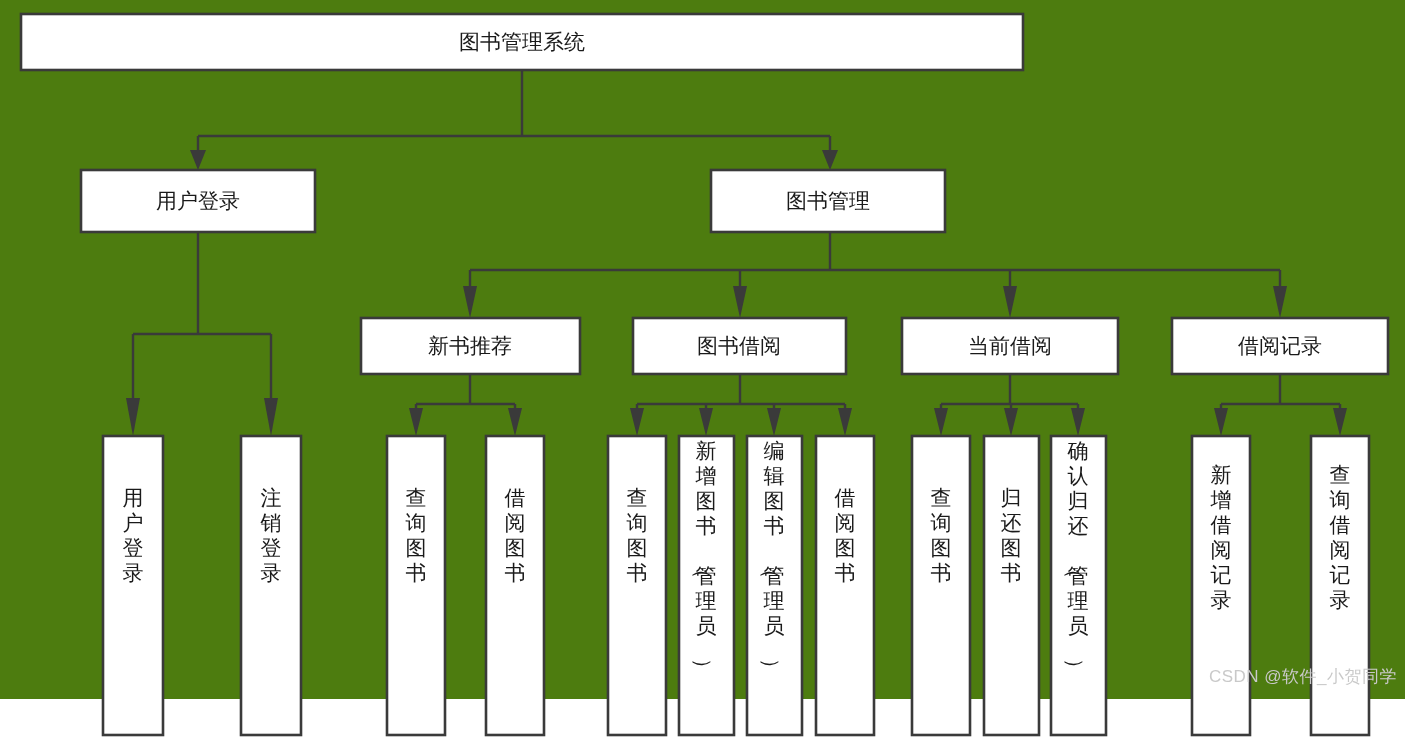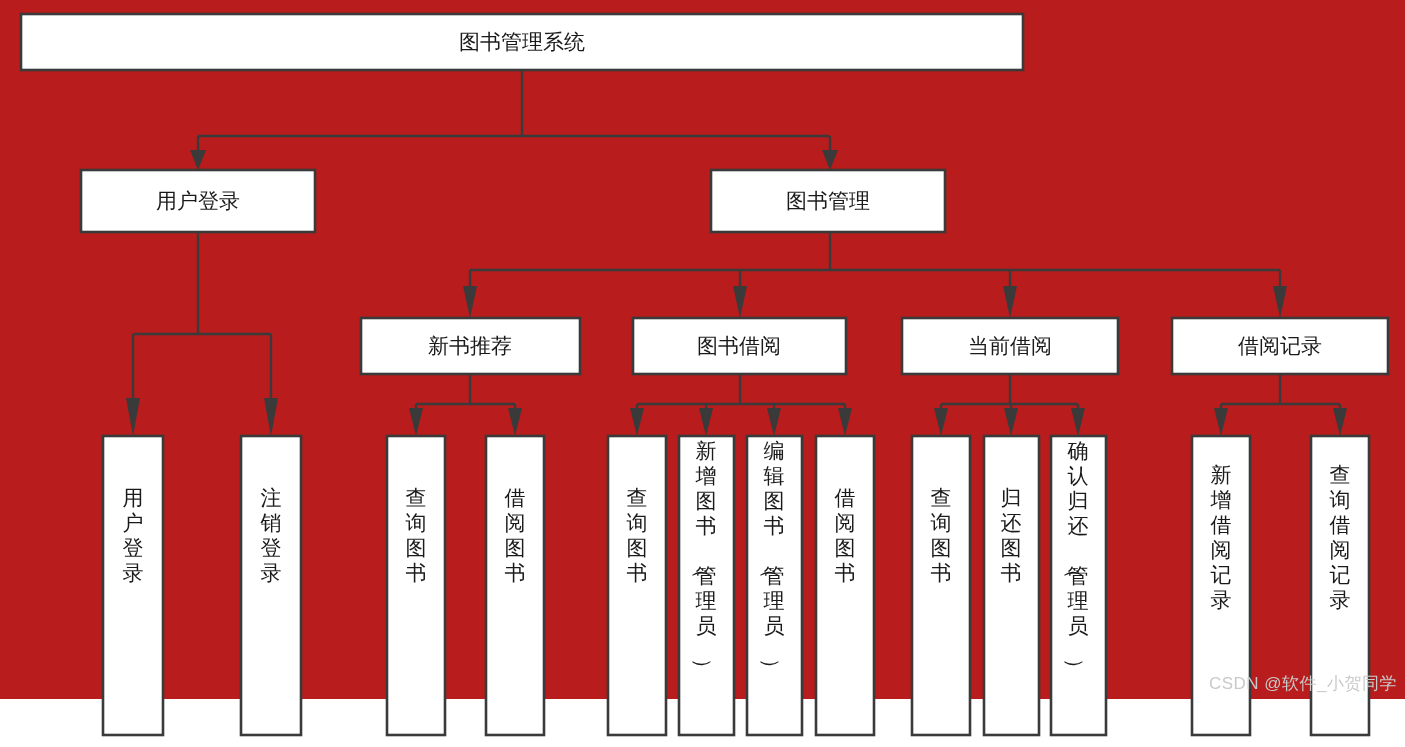--- a/index.html
+++ b/index.html
@@ -10,21 +10,21 @@
   body {
     width: 1405px;
     height: 747px;
     font-family: "Liberation Sans", "DejaVu Sans", sans-serif;
     overflow: hidden;
   }
   #diagram-root {
     position: relative;
     width: 1405px;
     height: 699px;
-    background: #b91c1c;
+    background: #4d7c0f;
   }
   svg.flow {
     position: absolute;
     top: 0;
     left: 0;
     width: 1405px;
     height: 747px;
     display: block;
   }
   .node-rect {
@@ -50,21 +50,21 @@
     stroke-width: 2.4;
     fill: none;
   }
   .arrow-head {
     fill: #3a3a3a;
     stroke: none;
   }
   .watermark {
     position: absolute;
     right: 8px;
-    bottom: 4px;
+    bottom: 11px;
     color: #c9c9c9;
     font-size: 17px;
     font-family: "Liberation Sans", "DejaVu Sans", sans-serif;
     white-space: nowrap;
     letter-spacing: 0.5px;
     user-select: none;
   }
 </style>
 </head>
 <body>

